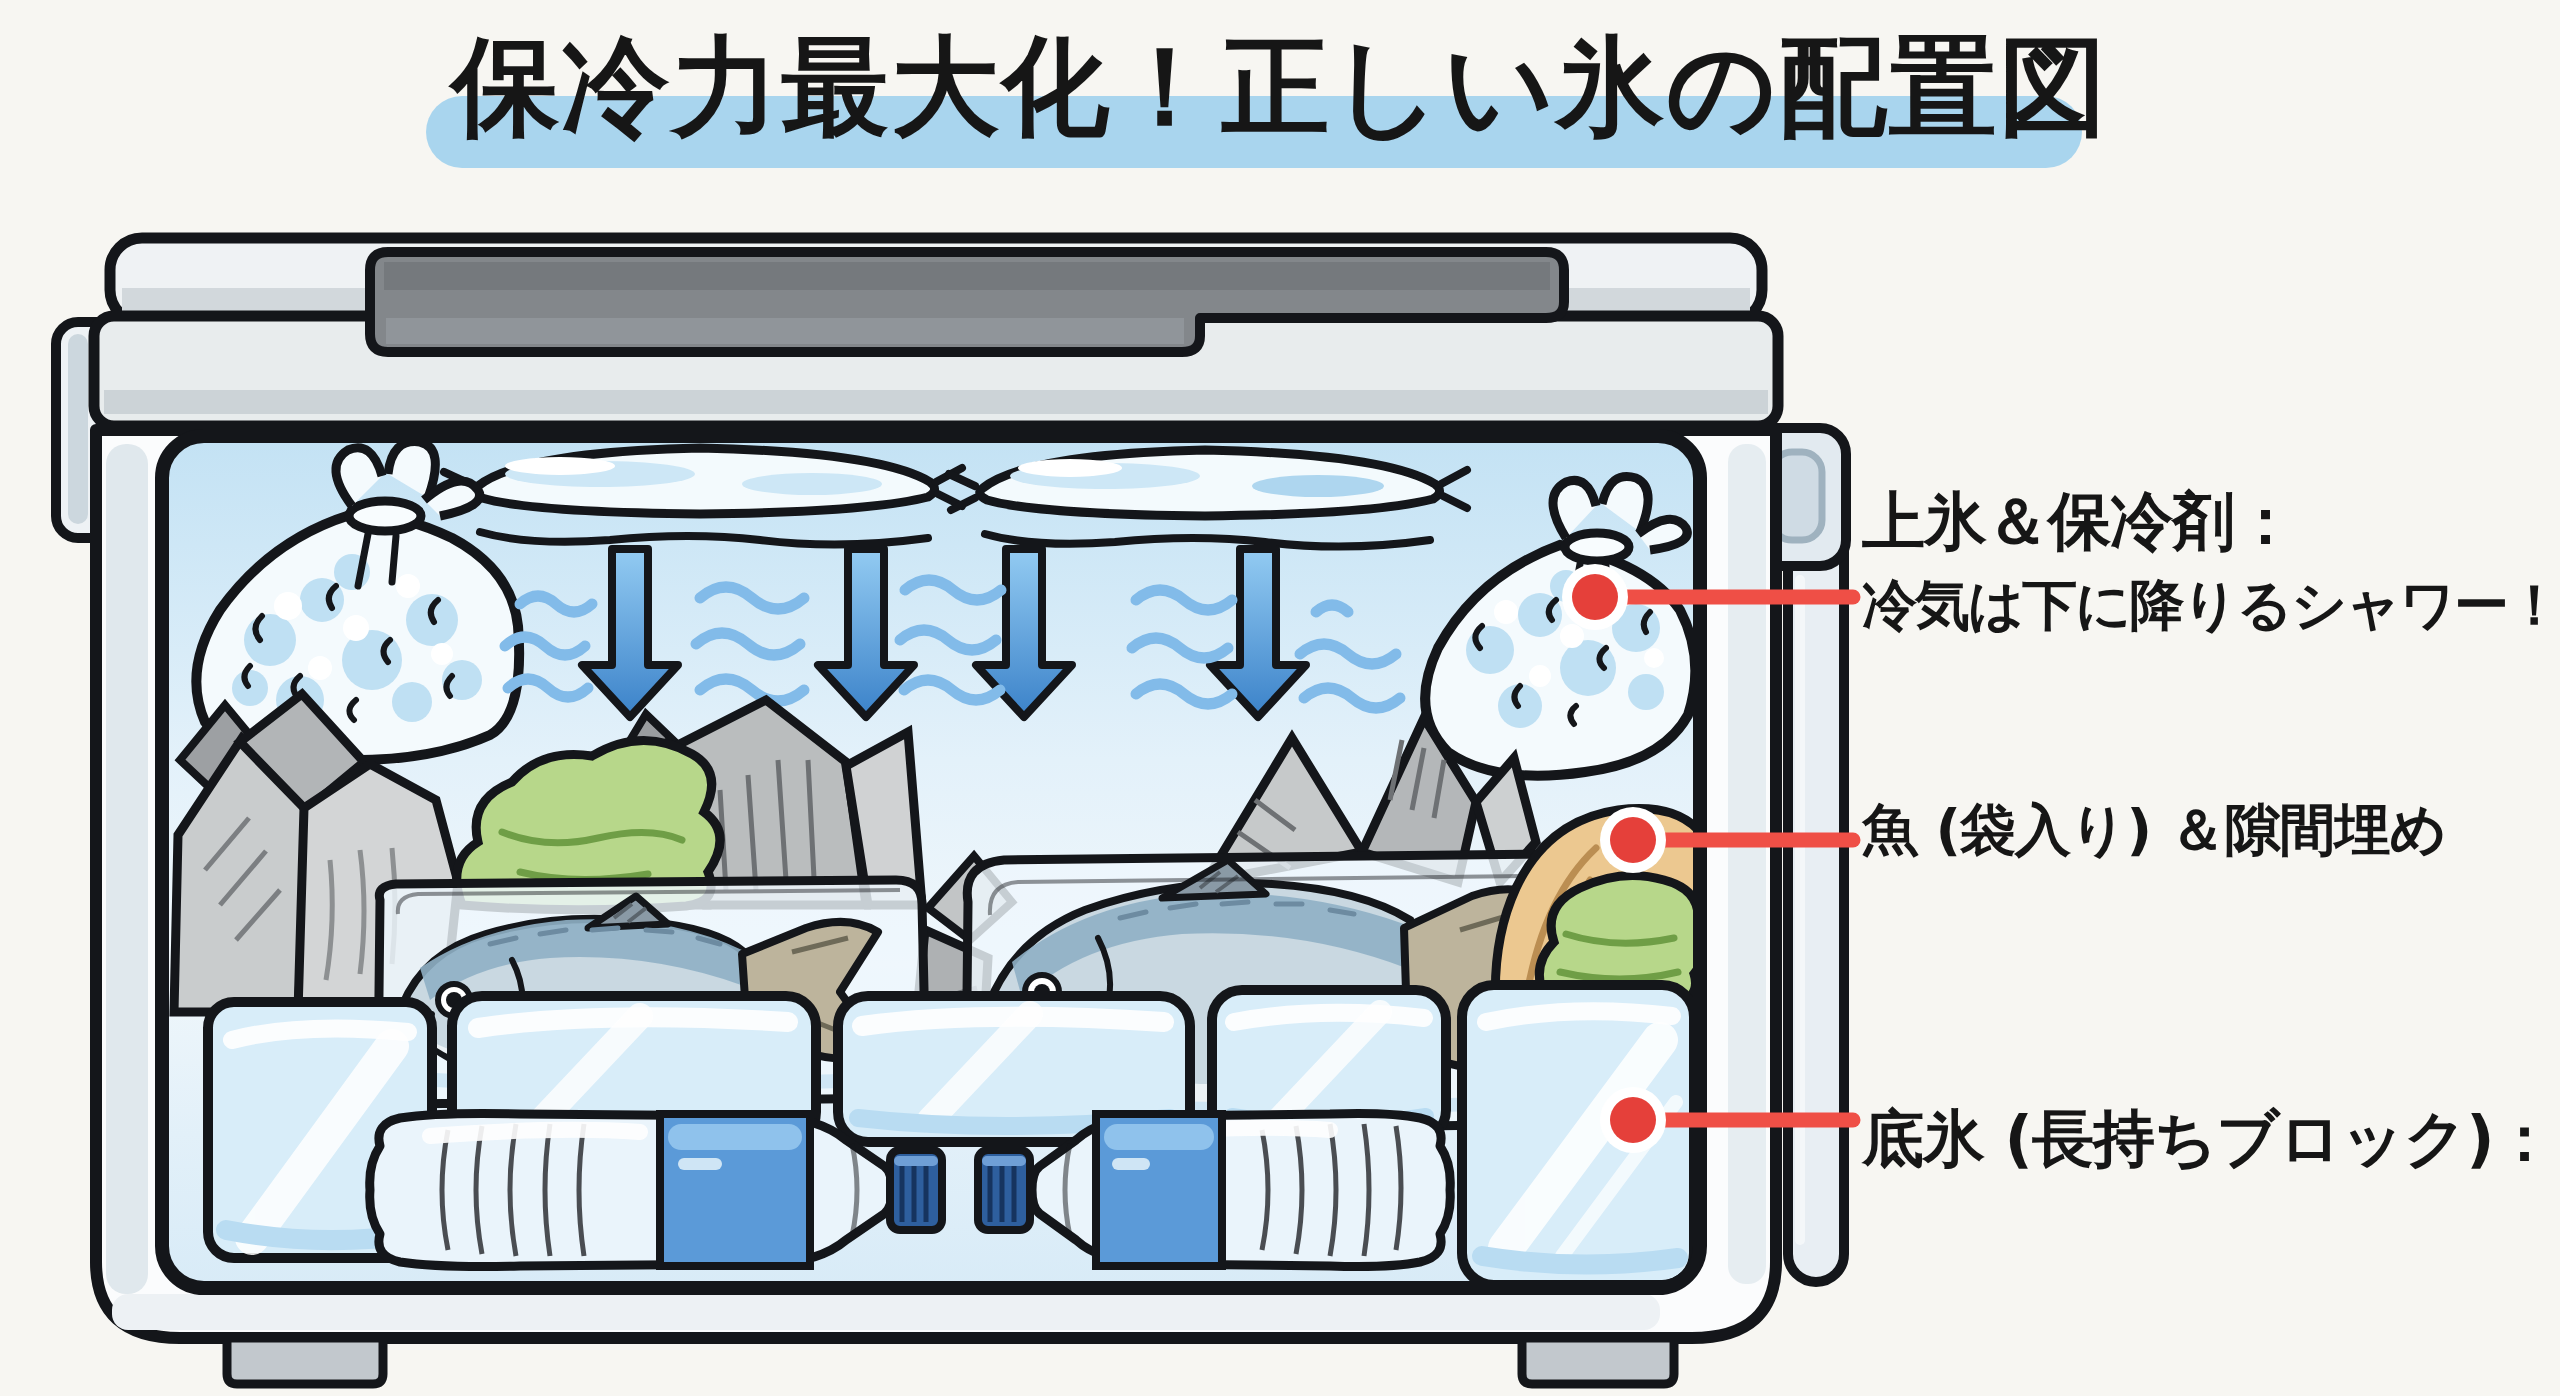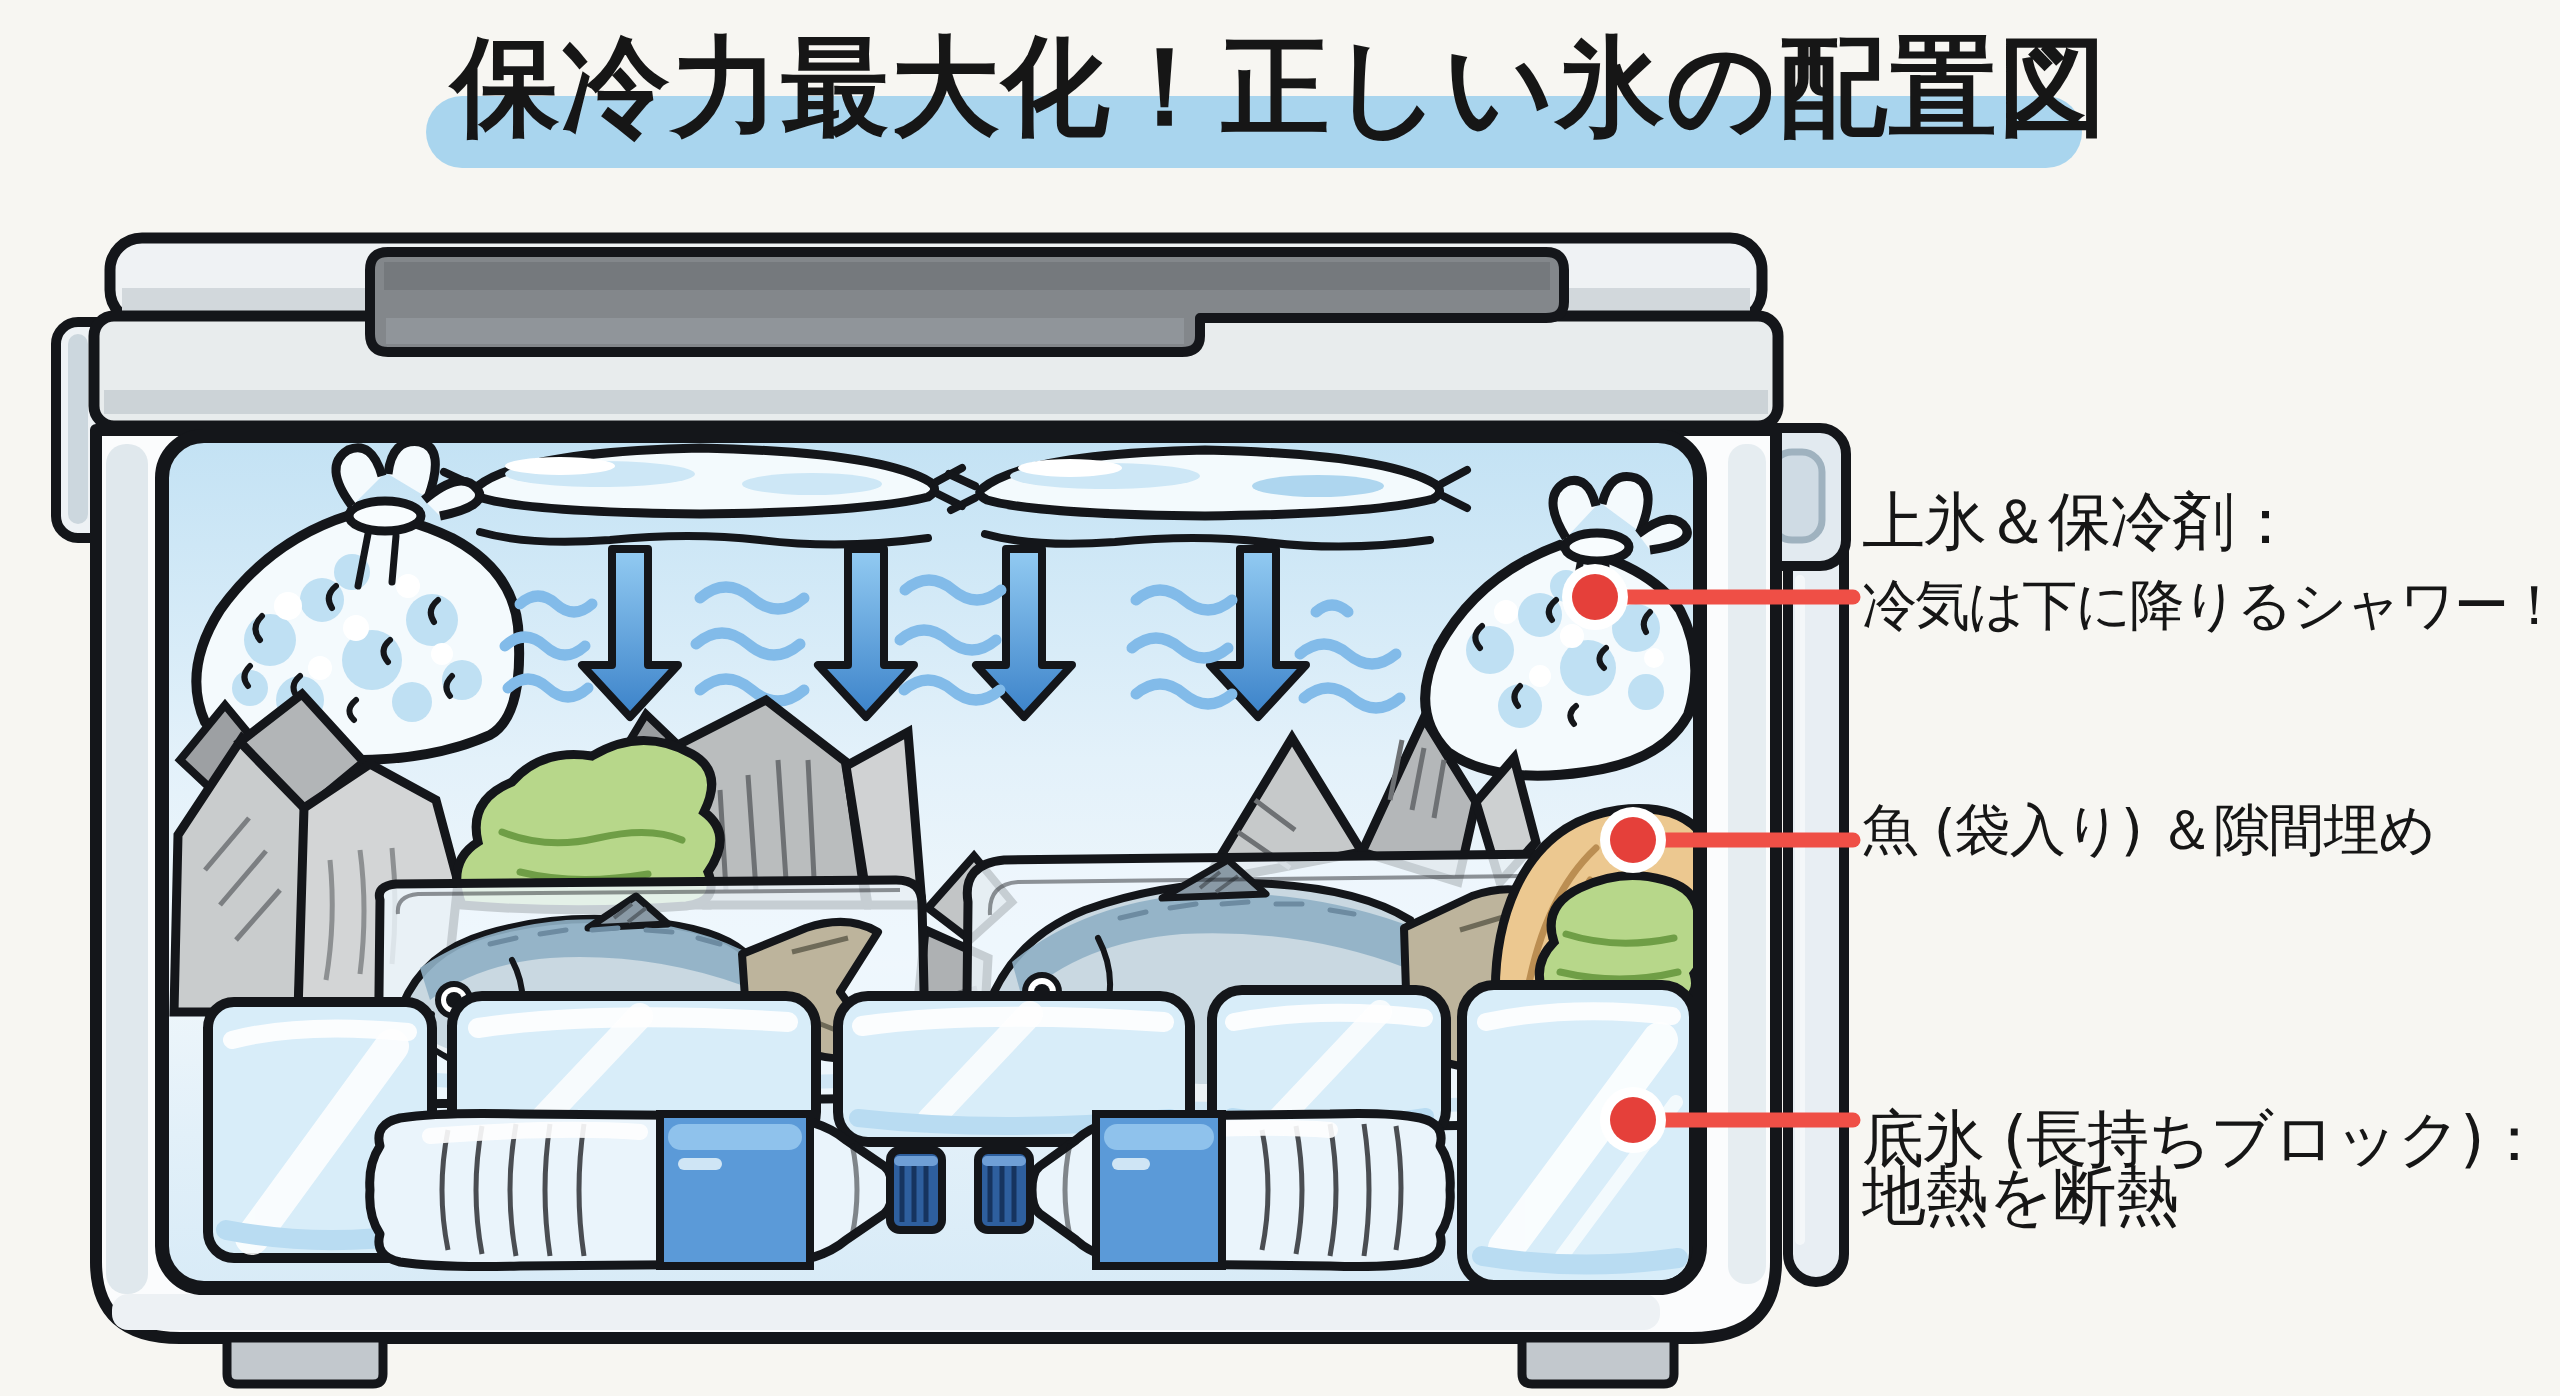--- a/index.html
+++ b/index.html
@@ -3,21 +3,21 @@
 <meta charset="utf-8">
 <style>
   html,body{margin:0;padding:0;background:#f7f6f2;}
   .stage{position:relative;width:2560px;height:1396px;background:#f7f6f2;overflow:hidden;
          font-family:"DejaVu Sans","Liberation Sans",sans-serif;}
   .art{position:absolute;left:0;top:0;width:2560px;height:1396px;}
   .title-hl{position:absolute;left:426px;top:96px;width:1656px;height:72px;border-radius:36px;
             background:#a9d5ee;}
   .page-title{position:absolute;left:0;right:0;top:10px;margin:12px;text-align:center;
               font-size:108px;font-weight:900;letter-spacing:2px;color:#161616;line-height:1.2;}
-  .lbl{position:absolute;left:1862px;font-weight:400;color:#161616;white-space:nowrap;
+  .lbl{position:absolute;left:1862px;font-weight:700;color:#161616;white-space:nowrap;
        line-height:1;letter-spacing:-1px;}
   .l1a{top:490px;font-size:63px;}
   .l1b{top:578px;font-size:55px;letter-spacing:-2px;text-align:center;}
   .l2a{top:802px;font-size:56px;}
   .l3a{top:1108px;font-size:62px;}
   .l3b{top:1164px;font-size:64px;}
 </style>
 </head>
 <body>
 
@@ -351,15 +351,14 @@
   </g>
 </svg>
 
 <div class="title-hl"></div>
 <h1 class="page-title">保冷力最大化！正しい氷の配置図</h1>
 
 <div class="lbl l1a">上氷＆保冷剤：</div>
 <div class="lbl l1b">冷気は下に降りるシャワー！</div>
 <div class="lbl l2a">魚 (袋入り) ＆隙間埋め</div>
 <div class="lbl l3a">底氷 (長持ちブロック)：</div>
-<div class="lbl l3b">地熱を断熱</div>
 
 </div>
 
 </body></html>

